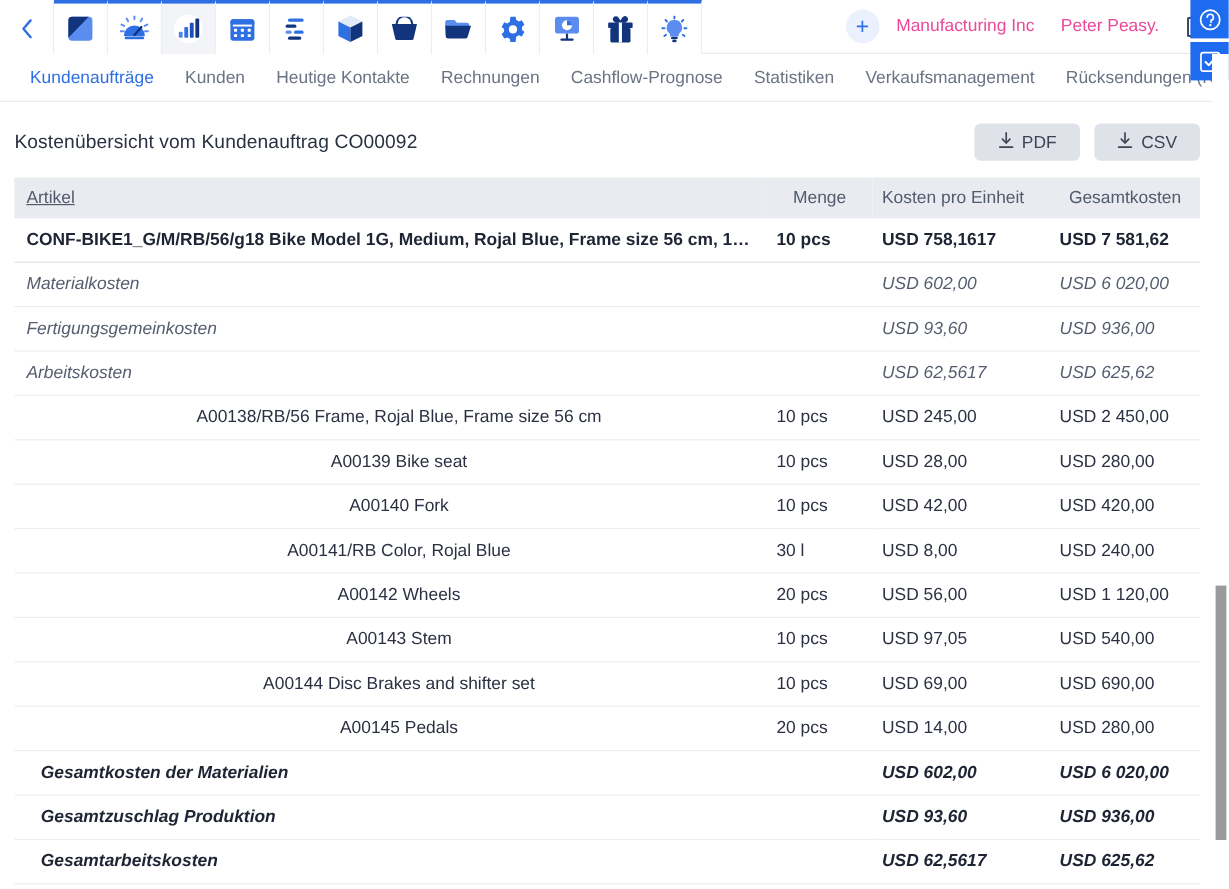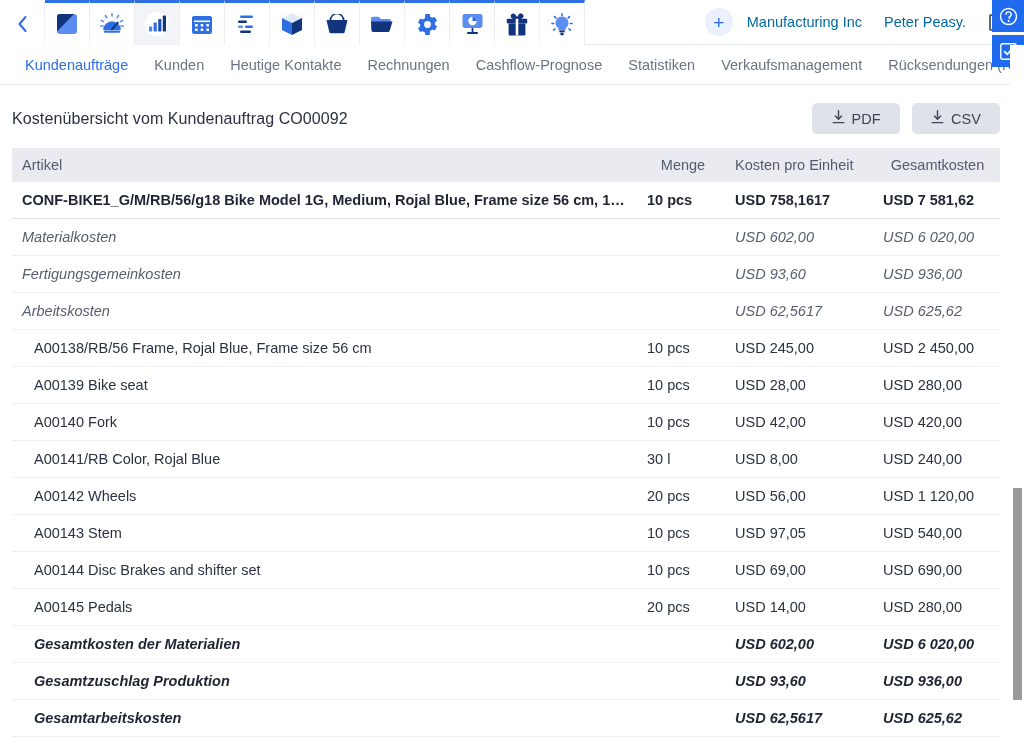--- a/index.html
+++ b/index.html
@@ -61,21 +61,21 @@
     display: flex; align-items: center; justify-content: center;
     color: #2f6fe4;
     font-size: 19px;
     line-height: 1;
     cursor: pointer;
     margin-right: 14px;
     font-weight: 400;
   }
   .org-name, .user-name {
     font-size: 14.5px;
-    color: #0369a1;
+    color: #ec4899;
     margin-right: 22px;
     white-space: nowrap;
     cursor: pointer;
   }
   .logout-icon {
     margin-right: 16px;
     cursor: pointer;
     display: flex;
     align-items: center;
   }
@@ -160,21 +160,21 @@
   thead th {
     background: #e9ebf0;
     font-weight: 400;
     font-size: 14.5px;
     color: #525b6d;
     text-align: left;
     padding: 9px 8px;
     height: 34px;
     vertical-align: middle;
   }
-  th.c-item   { width: auto; padding-left: 10px; }
+  th.c-item   { width: auto; padding-left: 10px; text-decoration: underline; }
   th.c-qty    { width: 88px; text-align: center; }
   th.c-unit   { width: 148px; text-align: left; }
   th.c-total  { width: 125px; text-align: center; }
 
   tbody td {
     font-size: 14.5px;
     color: #2b3142;
     padding: 10px 8px;
     height: 32.5px;
     border-bottom: 1px solid #eceef2;
@@ -187,21 +187,21 @@
 
   tr.row-product td {
     font-weight: bold;
     color: #1e2433;
     border-bottom: 1px solid #dfe2e8;
   }
   tr.row-cost td {
     font-style: italic;
     color: #555d6e;
   }
-  tr.row-component td.c-item { padding-left: 22px; }
+  tr.row-component td.c-item { padding-left: 22px; text-align: center; }
   tr.row-summary td {
     font-style: italic;
     font-weight: bold;
     color: #1e2433;
   }
   tr.row-summary td.c-item { padding-left: 22px; }
 
   
   .scroll-track {
     position: absolute;

